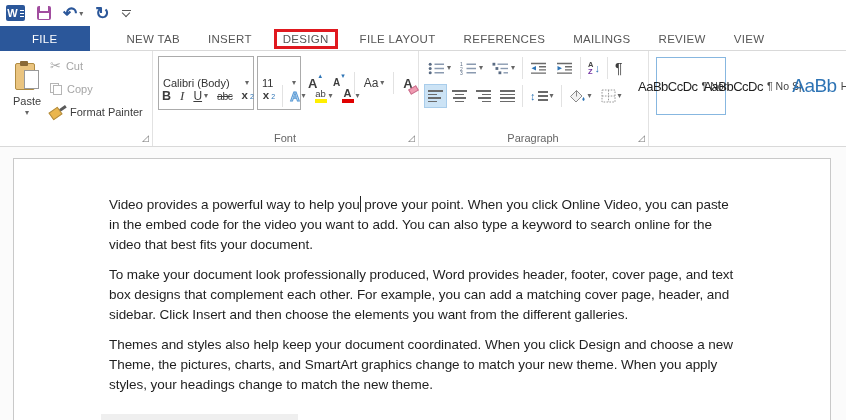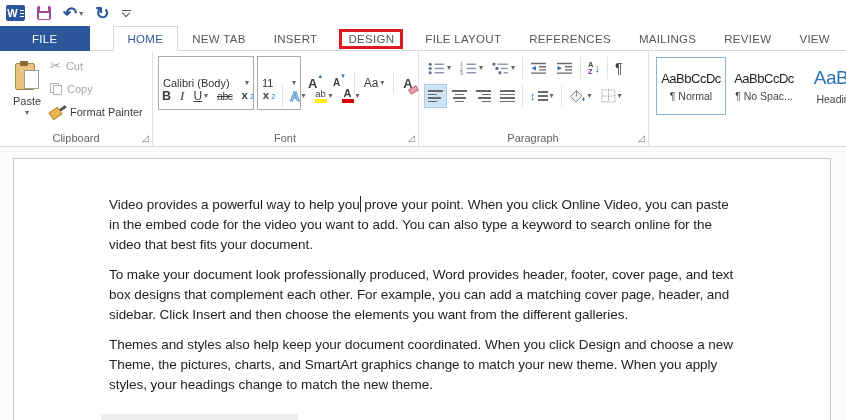--- a/index.html
+++ b/index.html
@@ -91,21 +91,21 @@
   .sortAZ{display:flex;flex-direction:column;line-height:1}
   .sortAZ .a{font-size:7.5px;font-weight:bold;color:#444}
   .sortAZ .z{font-size:7.5px;font-weight:bold;color:#7030a0}
   .sortarrow{color:#2e74b5;font-size:11px}
   .pilcrow{font-size:14px;color:#3d3d3d}
   .lsp{display:flex;align-items:center;gap:2px}
   .lsp .arrows{color:#2e74b5;font-size:11px}
   .lsp .lines{display:flex;flex-direction:column;gap:2.5px}
   .lsp .lines i{display:block;width:10px;height:1.5px;background:#6a6a6a}
   
-  .stylecard{position:absolute;top:6px;width:68px;height:56px;display:flex;flex-direction:column;align-items:center;justify-content:center;gap:4px;background:#fff;border:1px solid transparent;cursor:default}
+  .stylecard{position:absolute;top:6px;width:68px;height:56px;display:flex;flex-direction:row;align-items:center;justify-content:center;gap:4px;background:#fff;border:1px solid transparent;cursor:default}
   .stylecard .prev{font-size:13px;color:#1f1f1f;letter-spacing:-.5px;white-space:nowrap}
   .stylecard .nm{font-size:10.5px;color:#444;white-space:nowrap}
   .stylecard.sel{border:1.5px solid #87b7e0}
   .stylecard .prev-h{font-size:19px;color:#2e74b5;letter-spacing:-.5px}
   
   .docarea{position:absolute;top:147px;left:0;right:0;bottom:0;background:#fbfbfb}
   .page{position:absolute;left:13px;top:11px;width:816px;height:300px;background:#fff;border:1px solid #c9c9c9}
   .doctext{position:absolute;left:95px;top:36px;width:633px;font-size:13.5px;line-height:20px;color:#1f1f1f;letter-spacing:-.05px}
   .doctext p{margin:0 0 10px 0}
   .tcaret{display:inline-block;width:1px;height:16px;background:#222;vertical-align:-3px}
@@ -136,23 +136,20 @@
   <span class="qat-custom">
       <span class="bar"></span>
       <span class="chev"></span>
     </span>
 </div>
 
 <div class="tabrow">
   <div class="tab tab-file">
       <span>FILE</span>
     </div>
-  <div class="tab tab-active">
-      <span>HOME</span>
-    </div>
   <div class="tab">
       <span>NEW TAB</span>
     </div>
   <div class="tab">
       <span>INSERT</span>
     </div>
   <div class="tab" style="padding:0 4px">
     <span class="tab-redbox">
         <span>DESIGN</span>
       </span>
@@ -196,21 +193,20 @@
         <span class="disabled">Copy</span>
       </div>
       <div class="clip-item">
         <span class="brush">
             <span class="handle"></span>
             <span class="head"></span>
           </span>
         <span style="color:#3d3d3d">Format Painter</span>
       </div>
     </div>
-    <div class="group-label">Clipboard</div>
     <div class="launcher">◿</div>
   </div>
 
   <div class="group" style="left:152px;width:266px">
     <div class="font-row1">
       <div class="combo" style="width:86px">
         <span>Calibri (Body)</span>
         <span class="caret">▾</span>
       </div>
       <div class="combo" style="width:34px">

